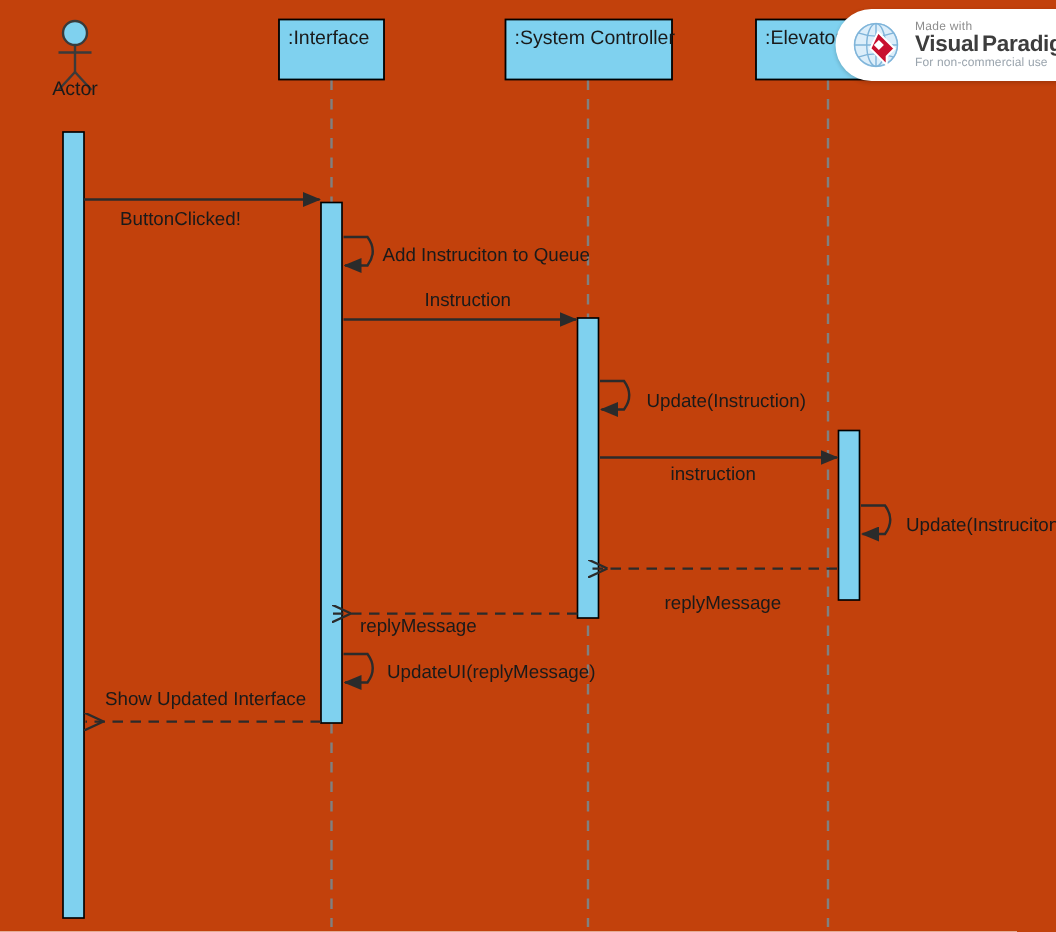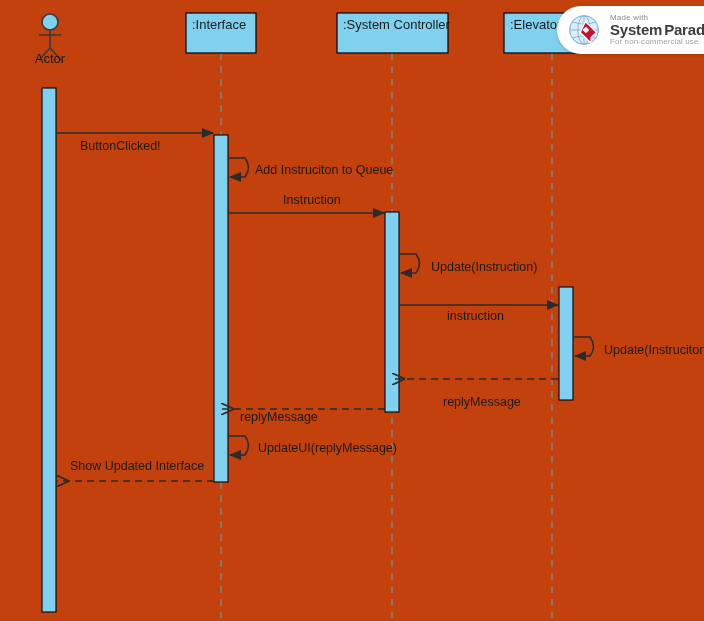--- a/index.html
+++ b/index.html
@@ -224,18 +224,18 @@
         </g>
         <g>
           <path d="M21.5,11 L33,22.5 L27.5,28 L27.5,34 L16,22.5 z" fill="#C8102E"></path>
           <path d="M21.5,11 L33,22.5 L27.5,28 L27.5,34 L16,22.5 z" fill="none" stroke="#ffffff" stroke-width="1.4"></path>
           <rect x="19.5" y="17.5" width="5" height="5" fill="#ffffff" transform="rotate(45 22 20)"></rect>
         </g>
       </svg>
     </div>
     <div class="wm-text">
       <span class="wm-made">Made with</span>
-      <span class="wm-brand"><span>System</span><span class="wm-brand-2">Paradigm</span></span>
+      <span class="wm-brand"><span>Visual</span><span class="wm-brand-2">Paradigm</span></span>
       <span class="wm-sub">For non-commercial use</span>
     </div>
   </div>
 
 </div>
 
 </body></html>

